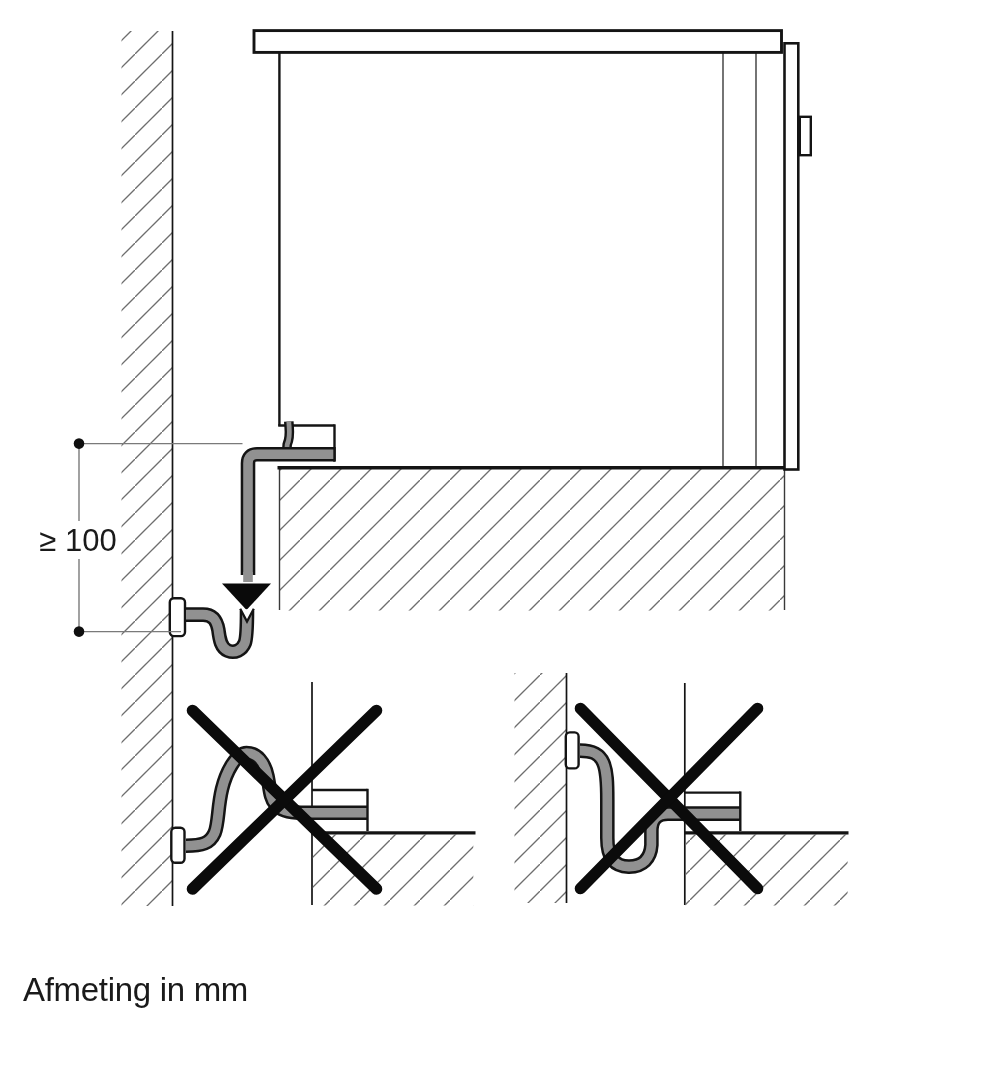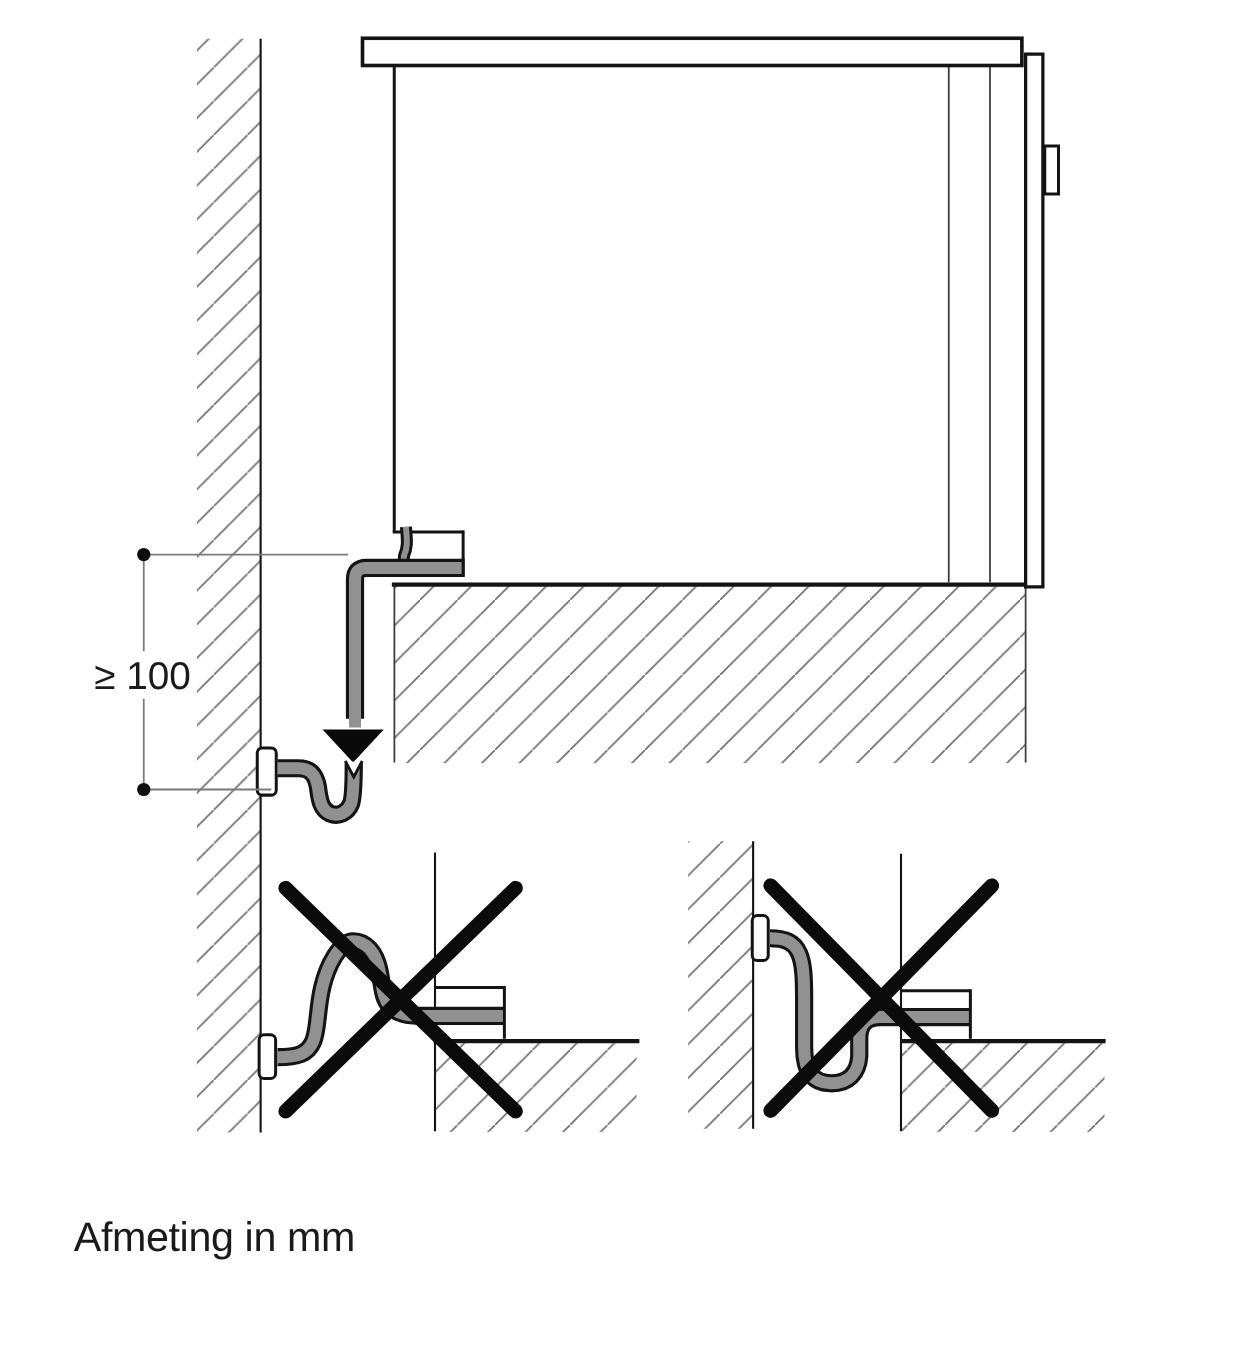--- a/index.html
+++ b/index.html
@@ -5,21 +5,21 @@
   :root{
     --ink:#141414;
     --thin:#3a3a3a;
     --hose:#919191;
     --hatch:#6e6e6e;
     --dim:#7a7a7a;
     --text:#1a1a1a;
     --bg:#ffffff;
   }
   html,body{margin:0;padding:0;background:var(--bg);}
-  .page{width:872px;height:1079px;background:var(--bg);position:relative;overflow:hidden;margin-left:36px;}
+  .page{width:872px;height:1079px;background:var(--bg);position:relative;overflow:hidden;}
   svg{display:block;}
   .hatchline{stroke:var(--hatch);stroke-width:1.3;}
   .edge{stroke:var(--ink);fill:none;}
   .thinline{stroke:var(--thin);stroke-width:1.4;fill:none;}
   .panel{fill:#ffffff;stroke:var(--ink);}
   .hose-out{stroke:var(--ink);fill:none;stroke-linejoin:round;}
   .hose-in{stroke:var(--hose);fill:none;stroke-linejoin:round;}
   .dimline{stroke:var(--dim);stroke-width:1.4;fill:none;}
   .dot{fill:#0f0f0f;}
   .xmark{stroke:#0b0b0b;stroke-width:11.6;stroke-linecap:round;fill:none;}

